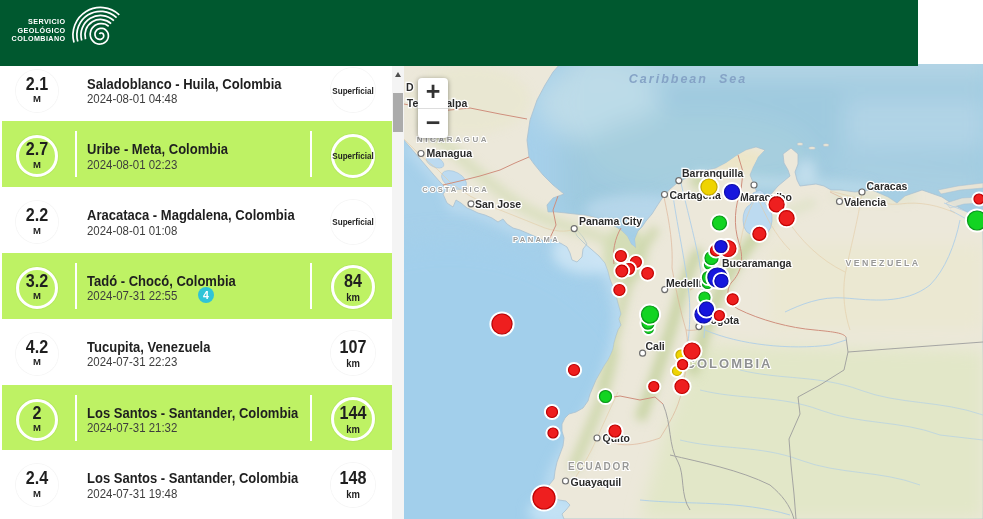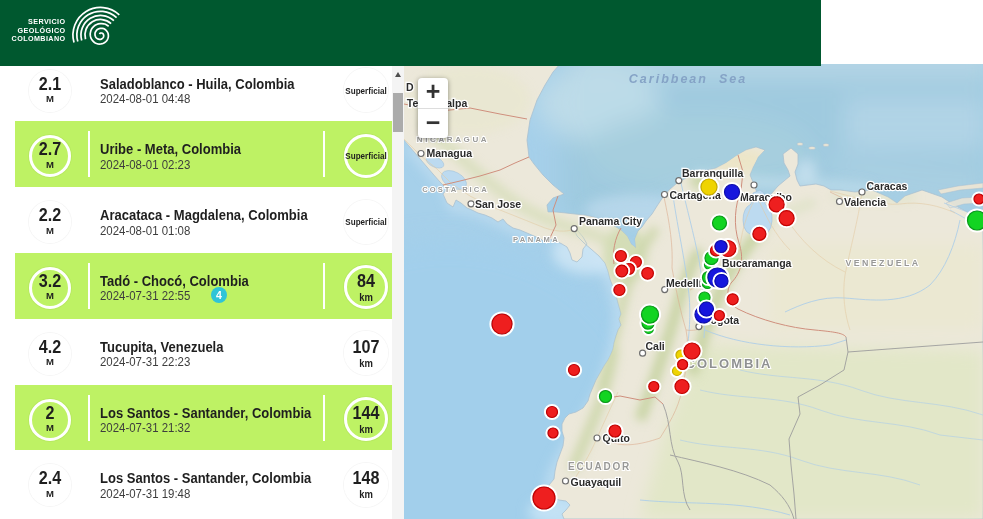--- a/index.html
+++ b/index.html
@@ -1,20 +1,20 @@
 <!DOCTYPE html>
 <html><head><meta charset="utf-8">
 <style>
 * { margin:0; padding:0; box-sizing:border-box; }
 html,body { width:983px; height:519px; overflow:hidden; background:#fff;
   font-family:"Liberation Sans", sans-serif; }
 #app { position:relative; width:983px; height:519px; }
-#hdr { position:absolute; left:0; top:0; width:821px; height:65.5px; background:#00582f; z-index:30; }
+#hdr { position:absolute; left:0; top:0; width:918px; height:65.5px; background:#00582f; z-index:30; }
 #list { position:absolute; left:0; top:0; width:392px; height:519px; background:#fff; }
-.row { position:absolute; left:15px; width:392px; background:#fff; }
+.row { position:absolute; left:2px; width:392px; background:#fff; }
 .row.gray { background:#bef264; }
 .circ { position:absolute; border:3px solid #fff; border-radius:50%; box-shadow:0 0 0 1px rgba(0,0,0,0.04); }
 .cl { left:14px; top:14px; width:42px; height:42px; }
 .cr { left:329px; top:12.5px; width:44px; height:44px; }
 .sep { position:absolute; top:10px; width:2px; height:46px; background:#fff; }
 .s1 { left:73px; } .s2 { left:308px; }
 .mnum { position:absolute; left:0; top:17px; width:70px; text-align:center;
   font-size:19px; font-weight:700; color:#1f1f1f; transform:scaleX(0.85); }
 .mm { position:absolute; left:0; top:37.5px; width:70px; text-align:center;
   font-size:9.5px; font-weight:700; color:#1f1f1f; }

